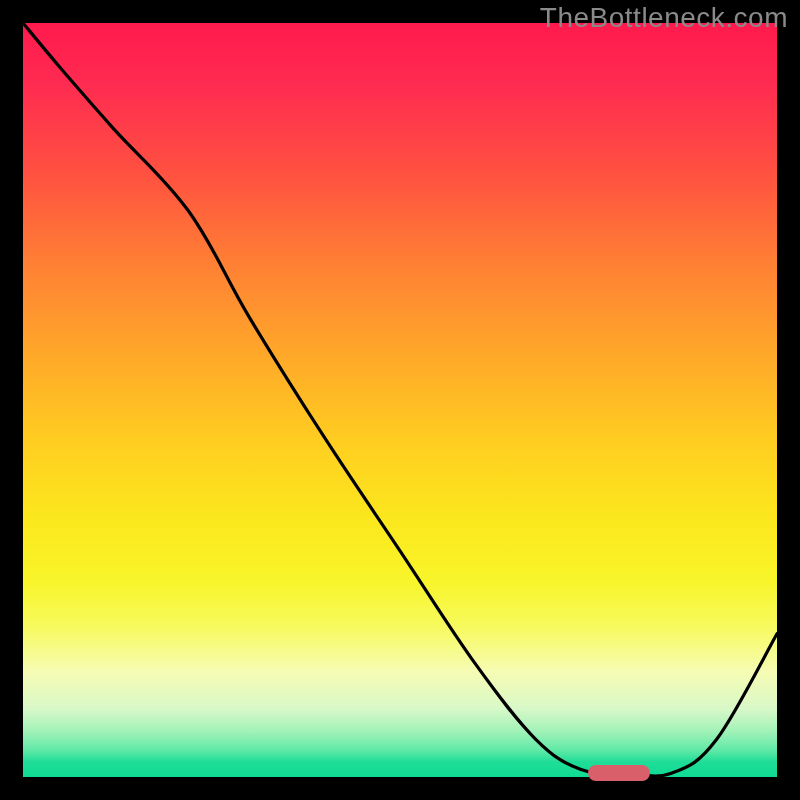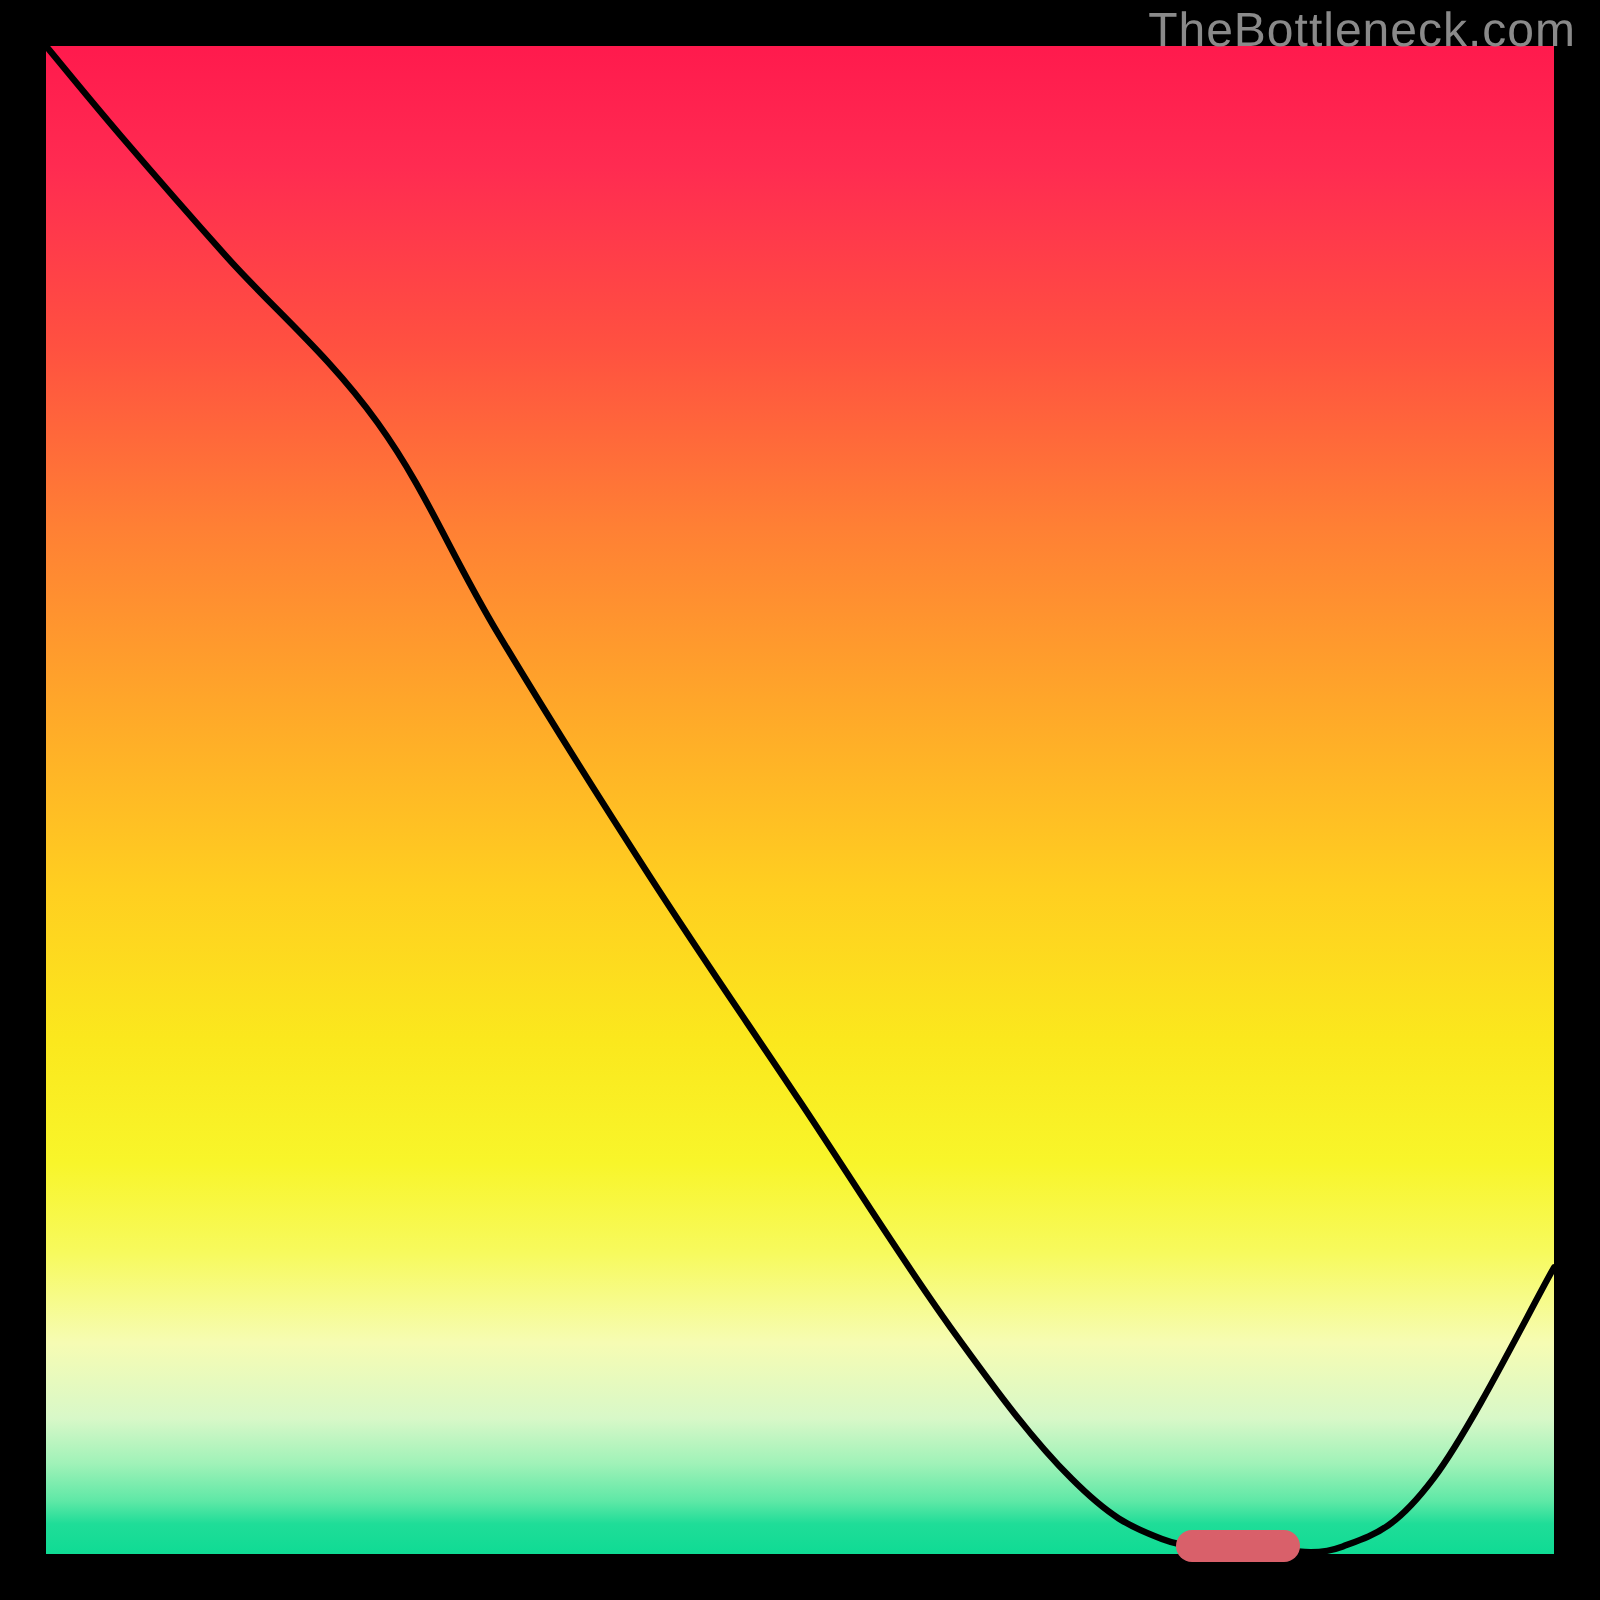--- a/index.html
+++ b/index.html
@@ -33,21 +33,21 @@
       #5ee8a6 96.5%,
       #1fdd98 98%,
       #0fdb94 100%
     );
   }
   .watermark {
     position: absolute;
     top: 2px;
     right: 12px;
     color: #8a8a8a;
-    font-size: 24px;
+    font-size: 28px;
     font-weight: 500;
     letter-spacing: 0.5px;
   }
   .curve {
     position: absolute;
     left: 0;
     top: 0;
     width: 754px;
     height: 754px;
   }

